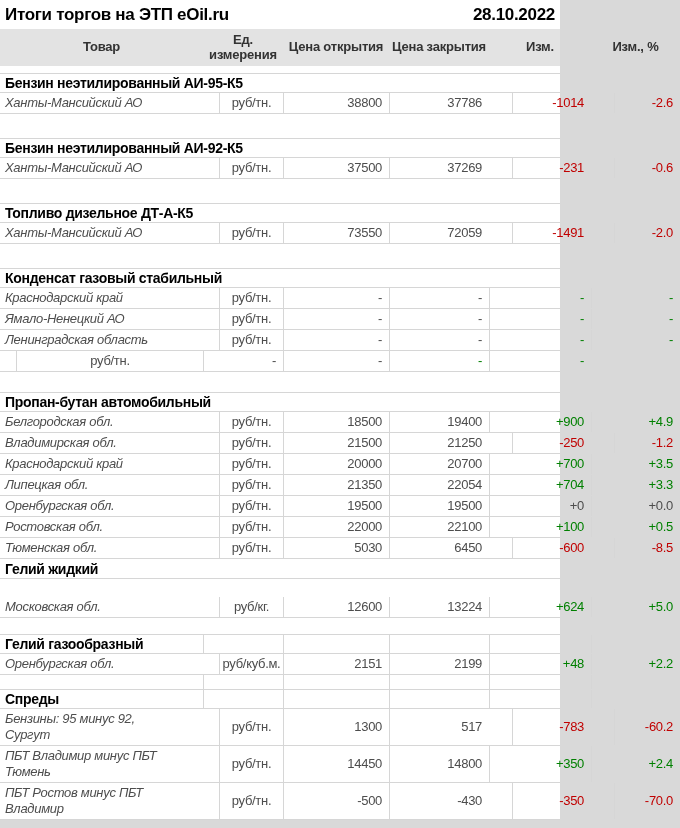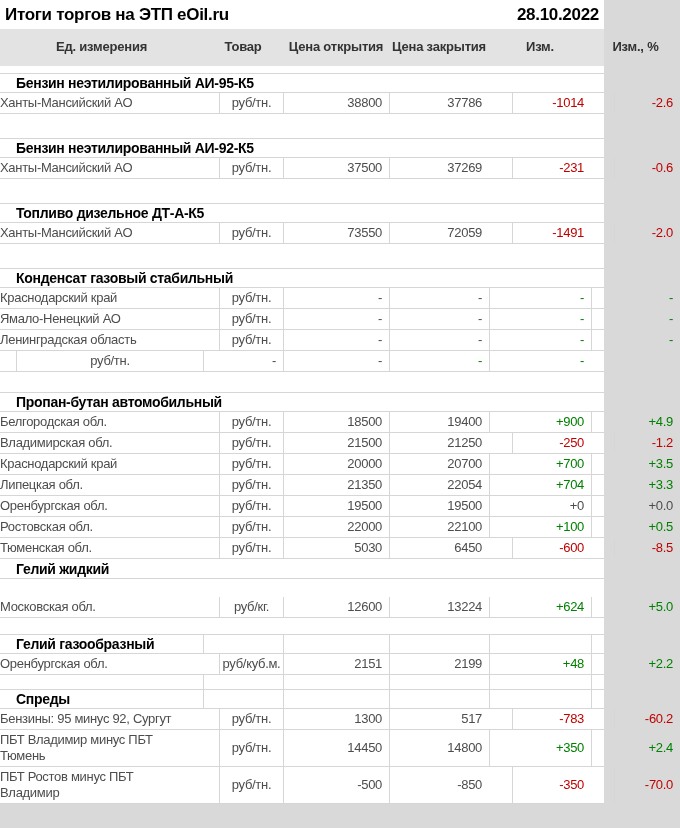--- a/index.html
+++ b/index.html
@@ -2,21 +2,21 @@
 <html><head>
 <meta charset="utf-8">
 <style>
   * { margin:0; padding:0; box-sizing:border-box; }
   html,body { width:680px; height:828px; overflow:hidden; }
   body {
     background:#d9d9d9;
     font-family:"Liberation Sans", sans-serif;
     -webkit-font-smoothing:antialiased;
   }
-  .page { width:604px; }
+  .page { width:560px; }
   .titlebar {
     background:#ffffff;
     height:29px;
     display:flex;
     justify-content:space-between;
     align-items:center;
     padding:0 5px 0 5px;
     font-size:17px;
     font-weight:bold;
     color:#000;
@@ -48,30 +48,30 @@
   .cell {
     font-size:13px;
     color:#4d4d4d;
     letter-spacing:-0.3px;
     line-height:16px;
     padding:2px 0;
     display:flex;
     align-items:center;
     overflow:hidden;
   }
-  .c1 { padding-right:22px; }
+  .c1 { padding-left:5px; padding-right:22px;font-style:italic; }
   .c2 { justify-content:center;margin-left:16px; }
   .c3,.c4,.c5,.c6 { justify-content:flex-end; padding-right:7px; }
   .c2,.c3,.c4,.c5,.c6 { border-left:1px solid #d6d6d6; }
   .sechdr { min-height:20px; font-weight:bold; }
   .sechdr .shcell {
     grid-column:1 / -1;
     display:flex;
     align-items:center;
-    padding-left:16px;
+    padding-left:5px;
     font-size:14px;
     color:#000;
     letter-spacing:-0.3px;
   }
   .sechdr.with-cells .shcell { grid-column:auto; }
   .sechdr .shfill { border-left:1px solid #d6d6d6; }
   .gap { background:#ffffff; }
   .gap.with-dividers > div { border-left:1px solid #d6d6d6; }
   .gap.with-dividers > div:first-child { border-left:none; }
   .pos { color:#008000; }
@@ -80,22 +80,22 @@
 </style>
 </head>
 <body>
 
 <div class="page">
   <div class="titlebar">
     <div>Итоги торгов на ЭТП eOil.ru</div>
     <div>28.10.2022</div>
   </div>
   <div class="colheader grid6">
+    <div class="hcell">Товар</div>
     <div class="hcell">Ед. измерения</div>
-    <div class="hcell">Товар</div>
     <div class="hcell">Цена открытия</div>
     <div class="hcell">Цена закрытия</div>
     <div class="hcell">Изм.</div>
     <div class="hcell">Изм., %</div>
   </div>
   <div class="table" id="rows">
       <div class="gap grid6" style="height: 7px;">
         <div></div>
         <div></div>
         <div></div>
@@ -333,18 +333,18 @@
         <div class="cell c2">руб/тн.</div>
         <div class="cell c3">14450</div>
         <div class="cell c4">14800</div>
         <div class="cell c5 pos">+350</div>
         <div class="cell c6 pos">+2.4</div>
       </div>
       <div class="row datarow grid6">
         <div class="cell c1">ПБТ Ростов минус ПБТ Владимир</div>
         <div class="cell c2">руб/тн.</div>
         <div class="cell c3">-500</div>
-        <div class="cell c4">-850</div>
+        <div class="cell c4">-430</div>
         <div class="cell c5 neg">-350</div>
         <div class="cell c6 neg">-70.0</div>
       </div>
     </div>
 </div>
 
 </body></html>

